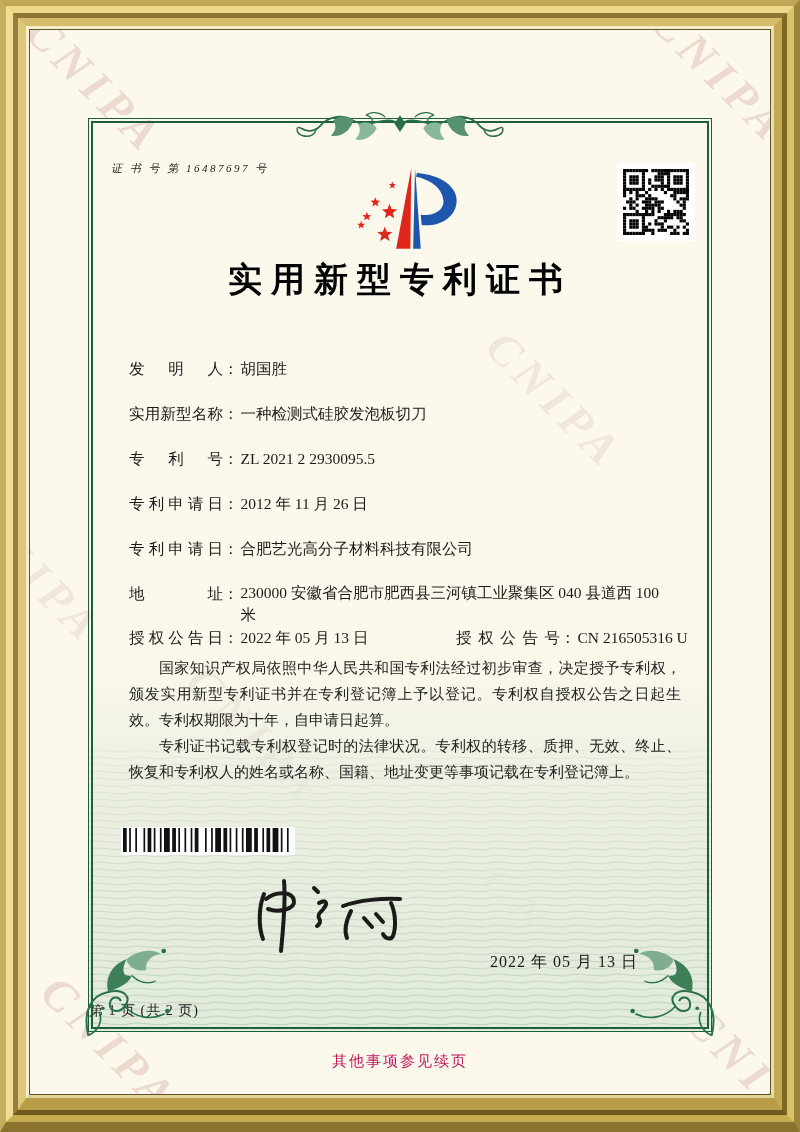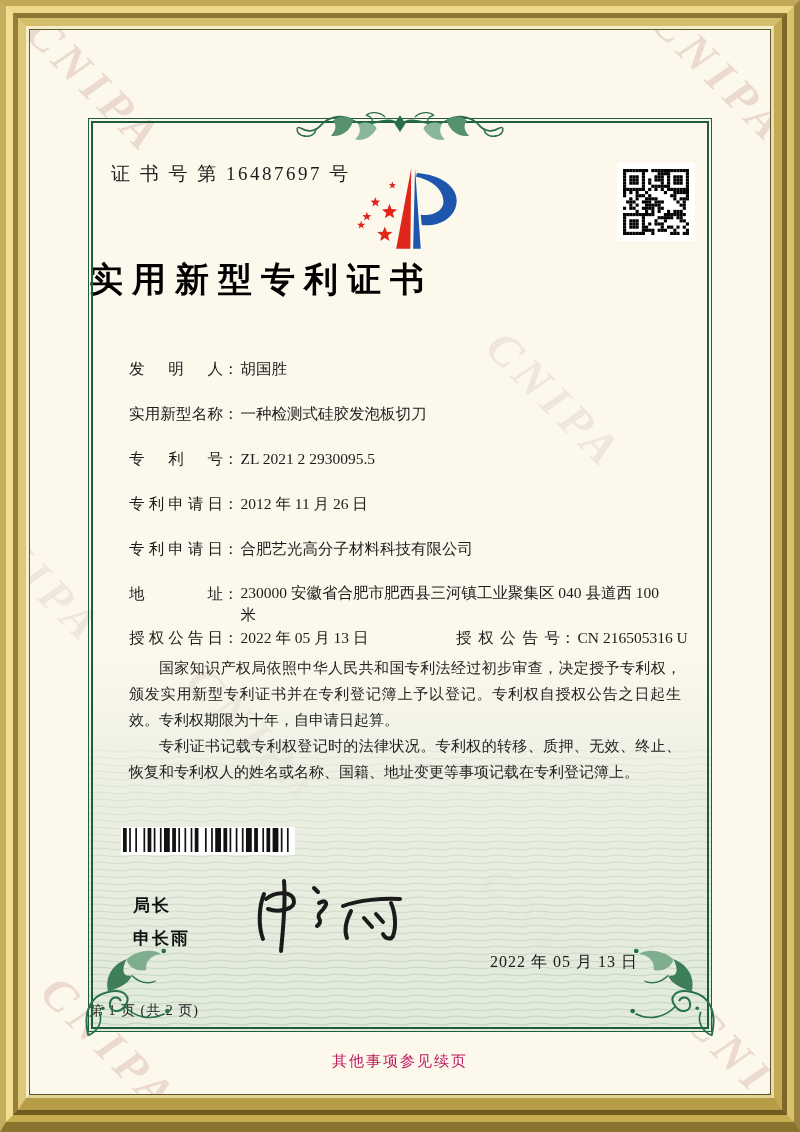--- a/index.html
+++ b/index.html
@@ -19,25 +19,25 @@
       font-style:italic;font-weight:bold;font-size:46px;letter-spacing:7px;
       color:rgba(198,160,148,0.34);transform:translate(-50%,-50%) rotate(45deg);
       white-space:nowrap;user-select:none;}
   .wm.light{color:rgba(198,170,158,0.22);}
   
   .cert-area{position:absolute;left:58px;top:88px;width:624px;height:914px;
              border:1px solid #1d5e3c;box-sizing:border-box;}
   .cert-area::before{content:"";position:absolute;inset:2px;border:2px solid #1d5e3c;pointer-events:none;z-index:3;}
   .guilloche{position:absolute;inset:0;width:100%;height:100%;z-index:0;}
   .content{position:absolute;inset:0;z-index:2;}
-  .cert-no{position:absolute;left:22px;top:42px;font-size:19px;letter-spacing:2.5px;color:#1c1c1c;}
+  .cert-no{position:absolute;left:22px;top:42px;font-size:11px;letter-spacing:2.5px;color:#1c1c1c;font-style:italic;}
   .qr-box{position:absolute;right:16px;top:44px;width:78px;height:78px;background:#fff;
           display:flex;align-items:center;justify-content:center;}
   .logo{position:absolute;left:252px;top:38px;width:150px;height:104px;}
-  .doc-title{position:absolute;left:0;top:138px;width:100%;
+  .doc-title{position:absolute;left:0;top:138px;width:100%;text-align:center;
              font-size:34px;font-weight:bold;letter-spacing:9px;color:#000;margin:0;}
   
   .fields{position:absolute;left:40px;top:238px;width:556px;font-size:15.5px;color:#1b1b1b;}
   .field-row{position:relative;min-height:24px;line-height:24px;margin-bottom:21px;white-space:nowrap;}
   .field-row.wrap{white-space:normal;margin-bottom:0;}
   .lbl{display:inline-block;width:94px;text-align:justify;text-align-last:justify;vertical-align:top;}
   .field-value{margin-left:2px;}
   .field-row.wrap .field-value{display:inline-block;max-width:420px;line-height:22px;vertical-align:top;}
   .pair2{position:absolute;left:327px;top:0;}
   .pair2 .lbl{width:104px;}
@@ -436,24 +436,20 @@
                           <rect x="122.96" y="0" width="5.80" height="24" fill="#111"></rect>
                           <rect x="131.16" y="0" width="3.75" height="24" fill="#111"></rect>
                           <rect x="139.36" y="0" width="1.70" height="24" fill="#111"></rect>
                           <rect x="143.46" y="0" width="3.75" height="24" fill="#111"></rect>
                           <rect x="149.60" y="0" width="5.80" height="24" fill="#111"></rect>
                           <rect x="157.80" y="0" width="1.70" height="24" fill="#111"></rect>
                           <rect x="163.95" y="0" width="1.70" height="24" fill="#111"></rect>
                         </svg>
          </div>
 
-         <div class="officer">
-           <div>局长</div>
-           <div>申长雨</div>
-         </div>
 
          <svg class="sig" viewBox="0 0 240 110">
            <g fill="none" stroke="#1b1b1b" stroke-width="4" stroke-linecap="round" stroke-linejoin="round">
              <path d="M68,38 C63,50 62,70 67,83"></path>
              <path d="M70,43 C80,35 97,35 98,45 C99,53 83,57 72,53"></path>
              <path d="M88,25 C90,47 87,73 85,95"></path>
              <path d="M118,32 l4,4"></path>
              <path d="M123,47 C130,43 132,47 128,52 C125,57 121,57 123,62 C125,65 124,68 121,70"></path>
              <path d="M147,50 C163,44 187,42 204,43"></path>
              <path d="M155,55 C150,65 148,75 151,82"></path>

